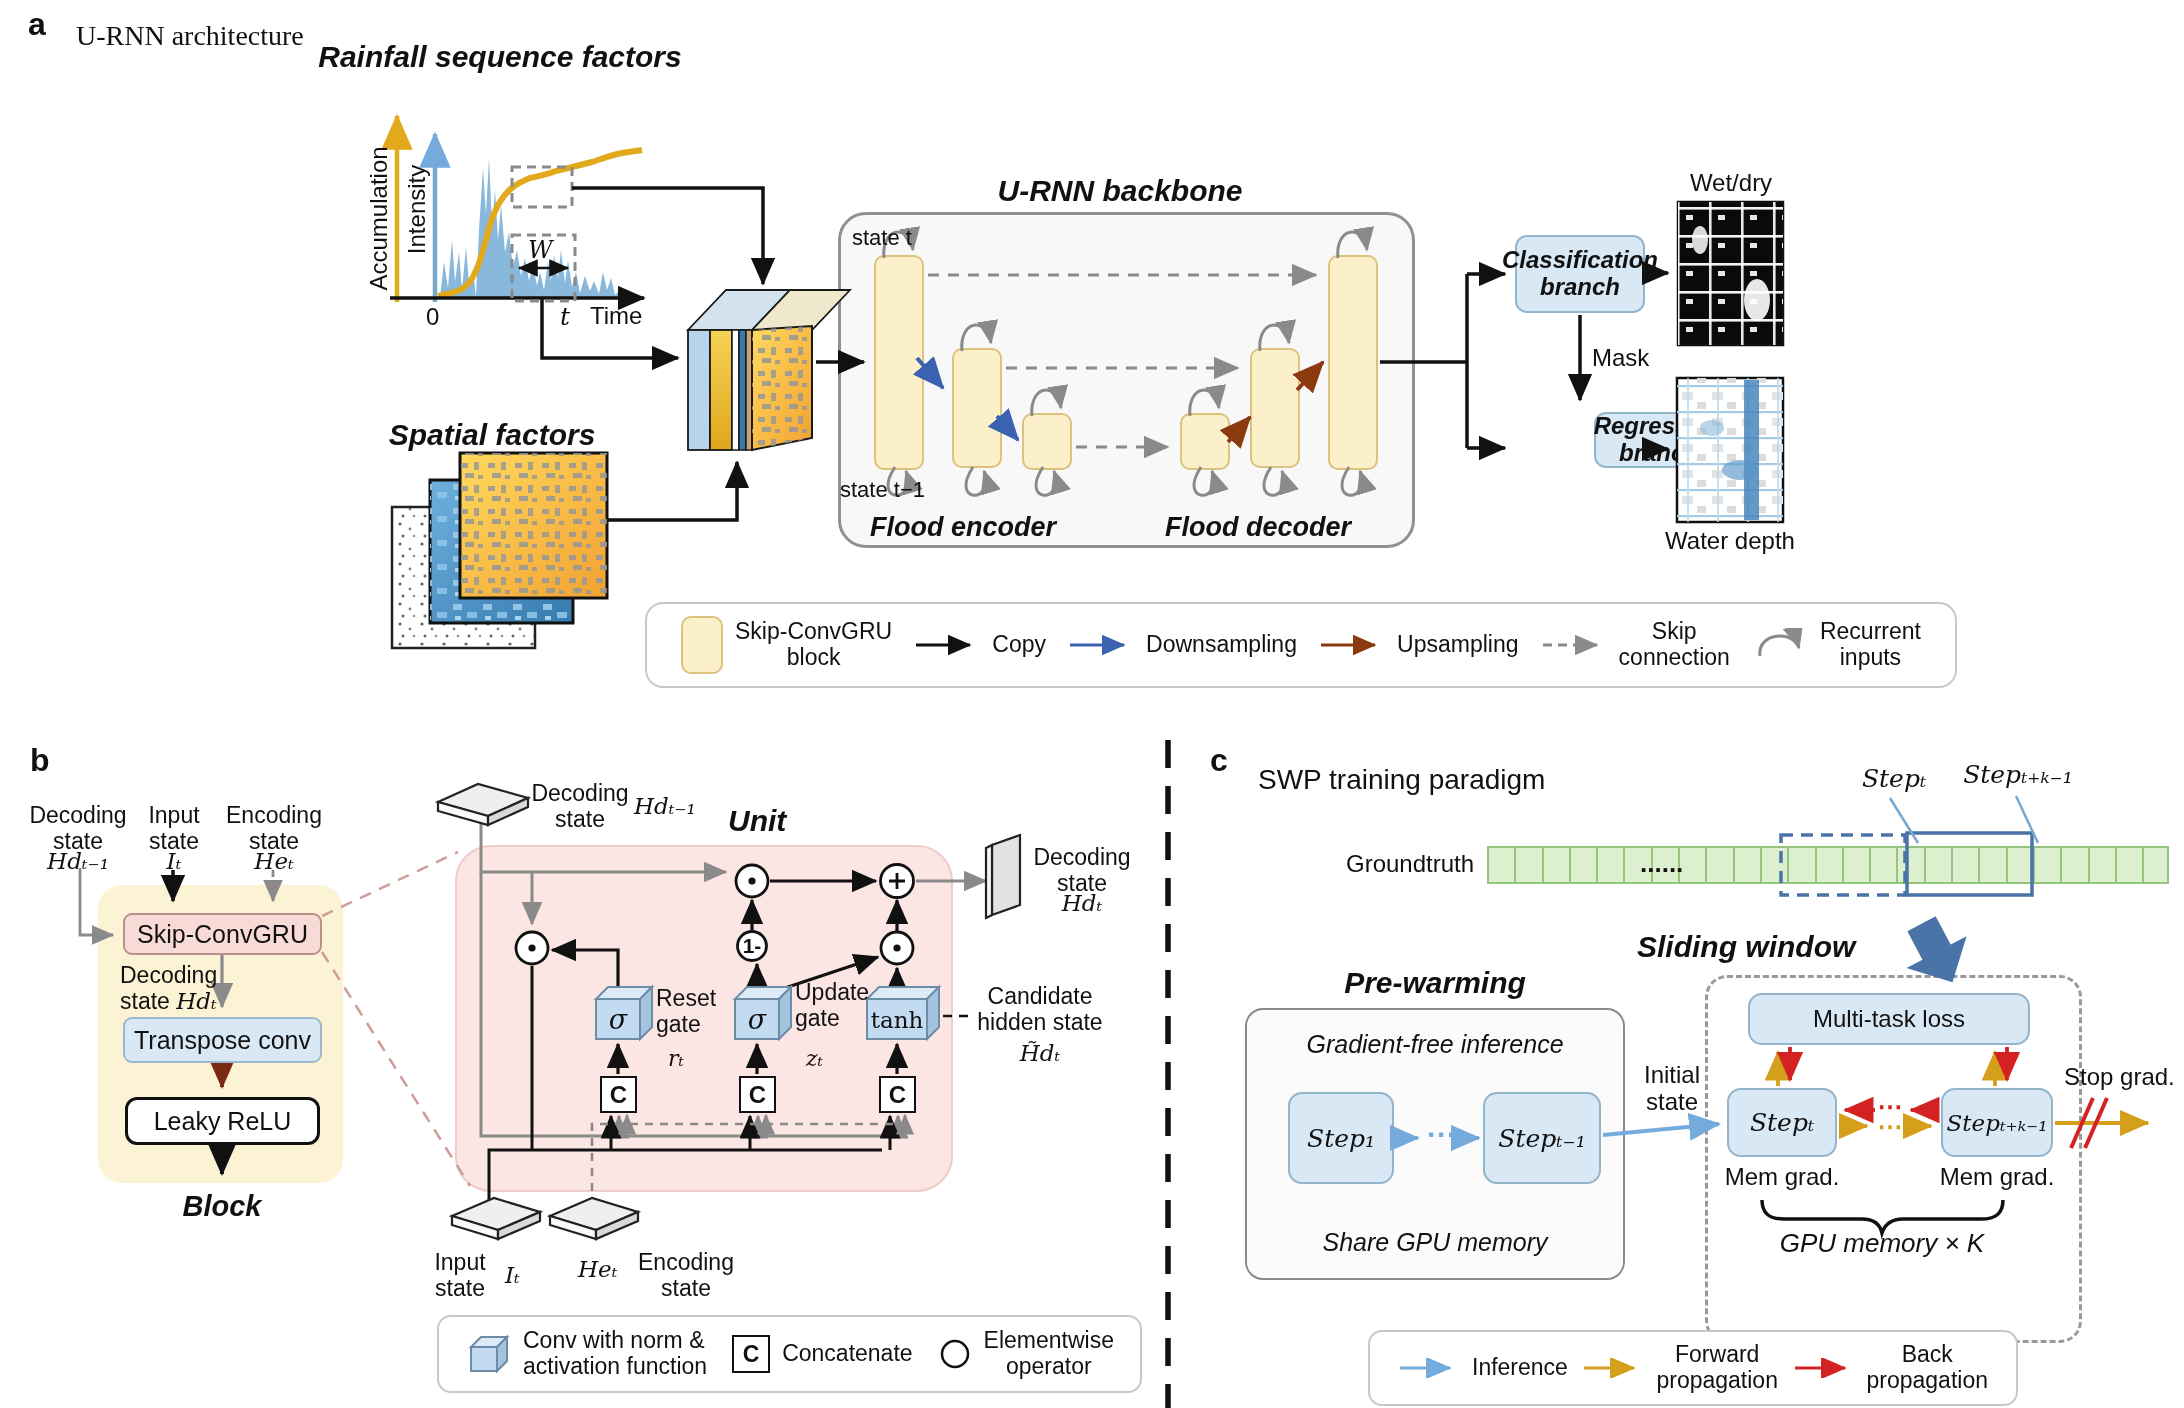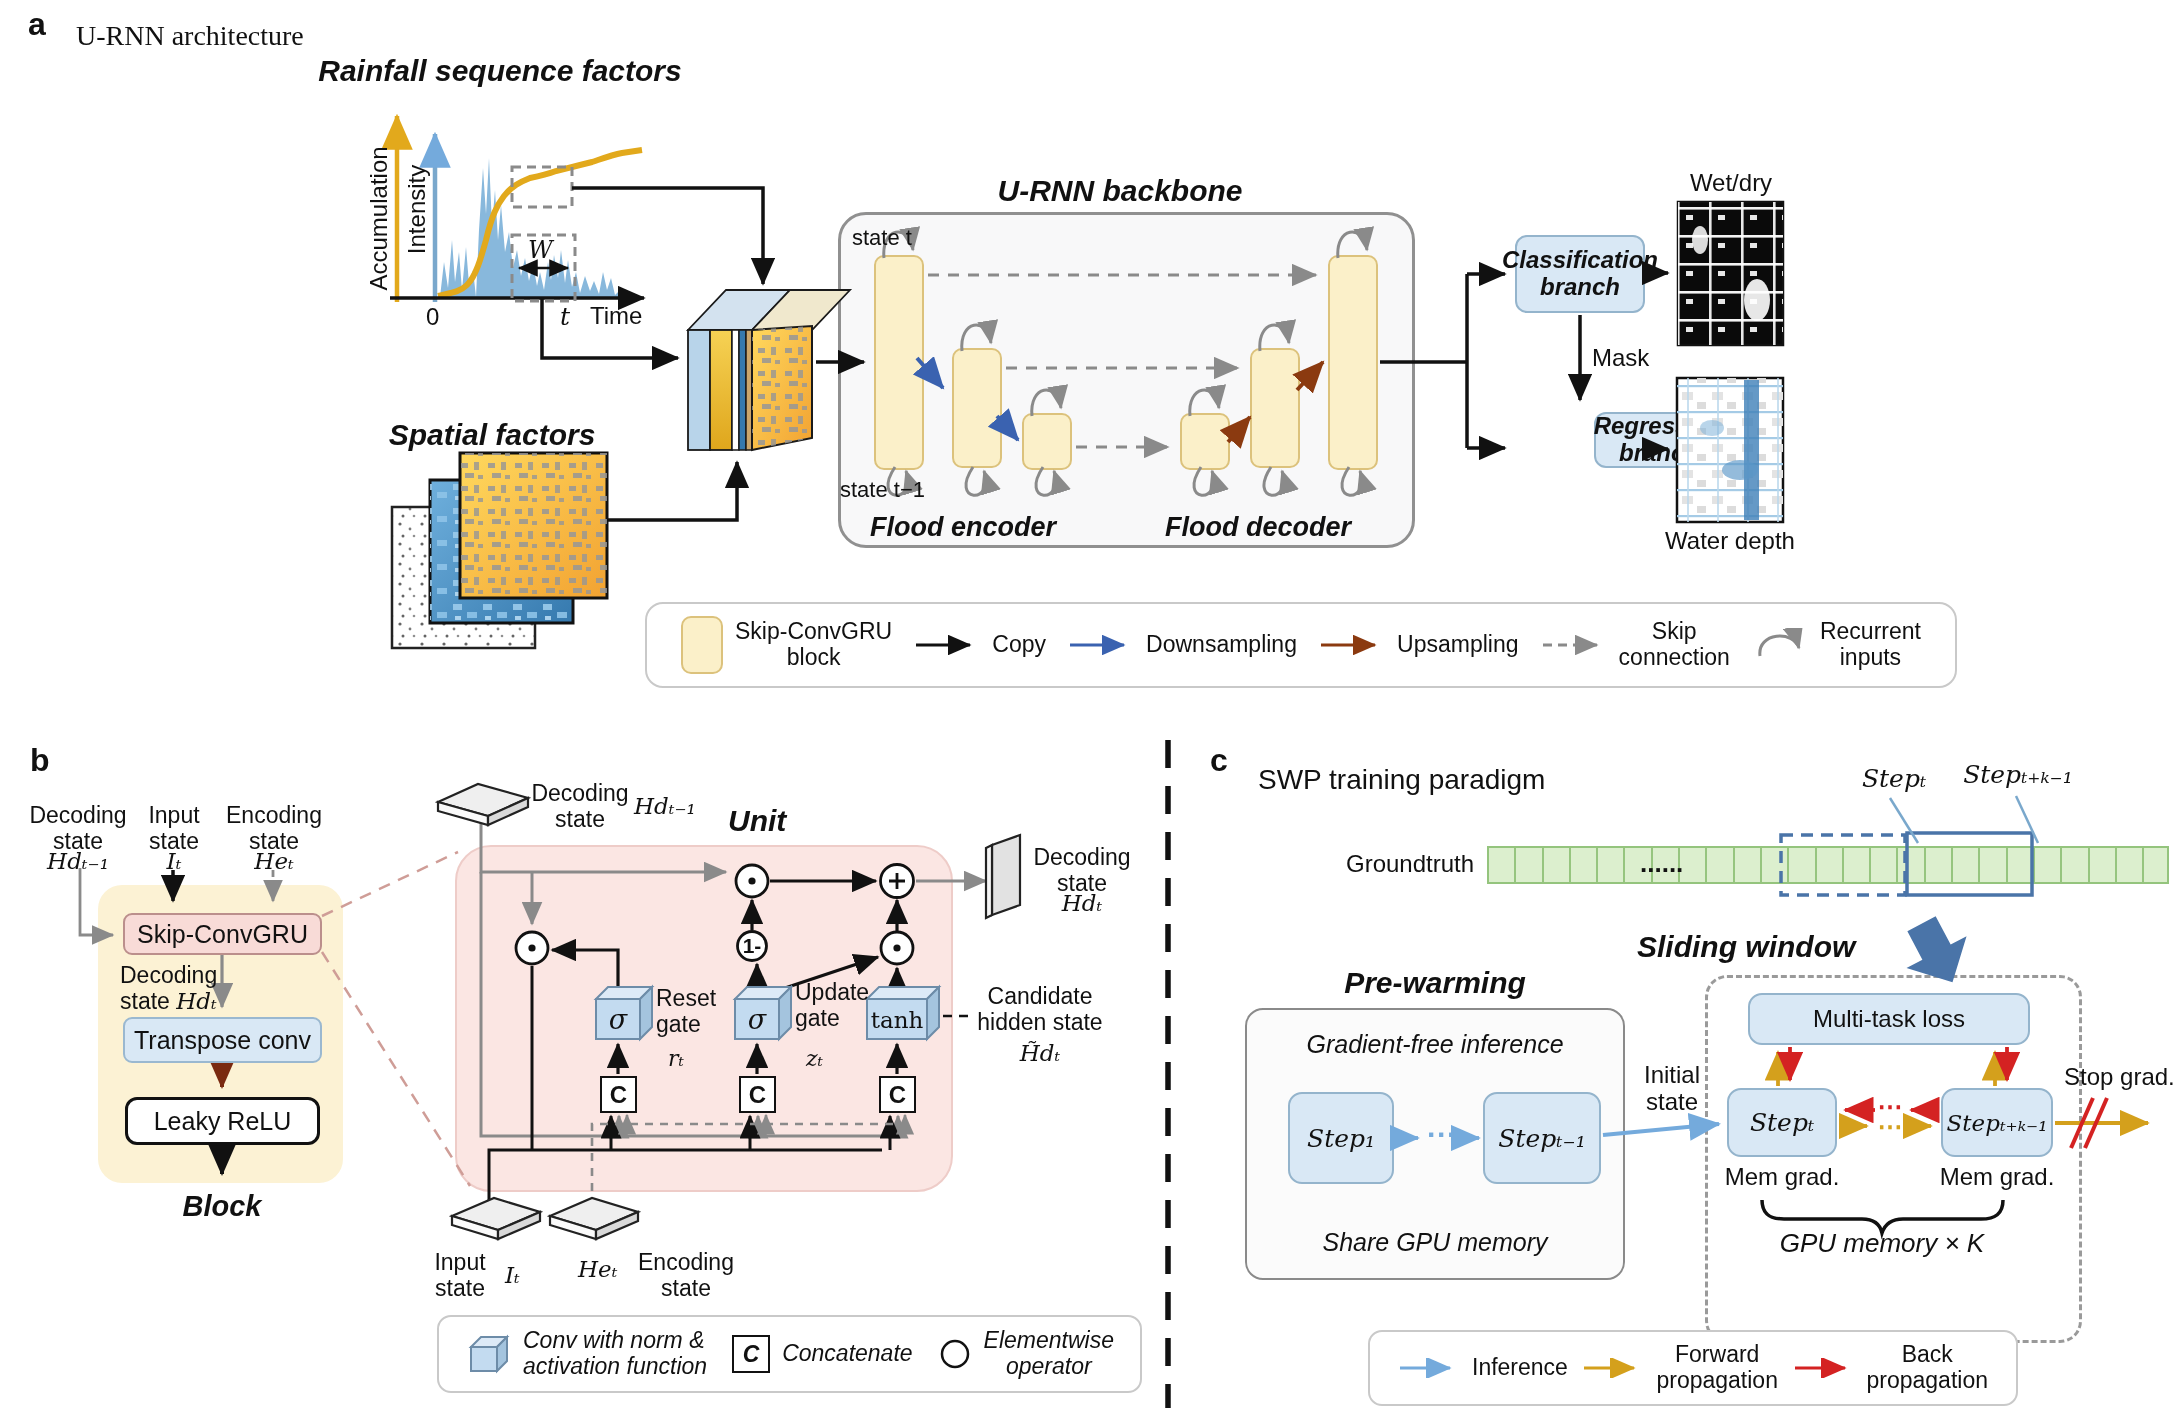--- a/index.html
+++ b/index.html
@@ -339,21 +339,21 @@
       <path d="M2071,1148 L2093,1098" stroke="#d42222" stroke-width="4"></path>
       <path d="M2085,1148 L2107,1098" stroke="#d42222" stroke-width="4"></path>
       <path d="M1762,1200 C1762,1214 1770,1219 1784,1219 L1862,1219 C1874,1219 1880,1224 1882,1233
                C1885,1224 1891,1219 1903,1219 L1981,1219 C1995,1219 2003,1214 2003,1200" stroke="#111" stroke-width="3.5"></path>
     </g>
   </svg>
 
   <div class="fg panel-letter" style="left:28px;top:6px;">a</div>
   <div class="fg panel-title" style="left:76px;top:20px;font-family:Liberation Serif, serif;">U-RNN architecture</div>
 
-  <div class="fg bi ctr" style="left:300px;top:54px;width:400px;font-size:30px;text-align:center;">Rainfall sequence factors</div>
+  <div class="fg bi ctr" style="left:300px;top:40px;width:400px;font-size:30px;text-align:center;">Rainfall sequence factors</div>
   <div class="fg t24 rot" style="left:284px;top:205px;width:190px;text-align:center;">Accumulation</div>
   <div class="fg t24 rot" style="left:352px;top:196px;width:130px;text-align:center;">Intensity</div>
   <div class="fg t24" style="left:426px;top:304px;">0</div>
   <div class="fg math" style="left:560px;top:302px;font-size:25px;">t</div>
   <div class="fg t24" style="left:590px;top:303px;">Time</div>
   <div class="fg math" style="left:528px;top:236px;font-size:24px;">W</div>
 
   <div class="fg bi ctr" style="left:372px;top:418px;width:240px;font-size:30px;">Spatial factors</div>
 
   <div class="fg bi ctr" style="left:970px;top:174px;width:300px;font-size:30px;">U-RNN backbone</div>
@@ -468,21 +468,21 @@
   <div class="fg cbox" style="left:600px;top:1076px;width:37px;height:37px;font-size:24px;">
       <span>C</span>
     </div>
   <div class="fg cbox" style="left:739px;top:1076px;width:37px;height:37px;font-size:24px;">
       <span>C</span>
     </div>
   <div class="fg cbox" style="left:879px;top:1076px;width:37px;height:37px;font-size:24px;">
       <span>C</span>
     </div>
 
-  <div class="legendbox" style="left:437px;top:1315px;width:705px;height:78px;padding:0 26px;justify-content:space-between;border-radius:14px;font-style:italic;">
+  <div class="legendbox" style="left:437px;top:1315px;width:705px;height:78px;padding:0 26px;justify-content:space-between;border-radius:14px;">
     <div class="legitem">
       <svg width="46" height="42">
         <polygon points="6,14 16,4 42,4 32,14" fill="#ddeaf7" stroke="#6d8ca8" stroke-width="2"></polygon>
         <polygon points="32,14 42,4 42,28 32,38" fill="#a4c4de" stroke="#6d8ca8" stroke-width="2"></polygon>
         <rect x="6" y="14" width="26" height="24" fill="#c3dbf0" stroke="#6d8ca8" stroke-width="2"></rect>
       </svg>
       <span class="t23 pre">Conv with norm &amp;
 activation function</span>
     </div>
     <div class="legitem">

